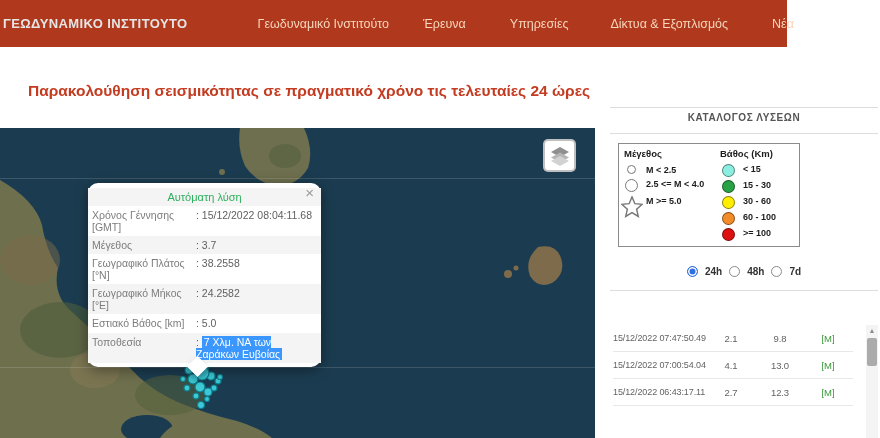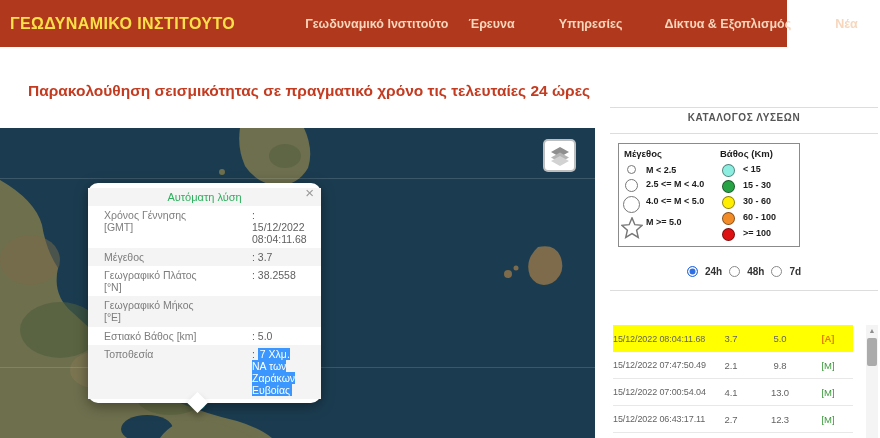--- a/index.html
+++ b/index.html
@@ -2,28 +2,28 @@
 <html><head>
 <meta charset="utf-8">
 <style>
   * { margin:0; padding:0; box-sizing:border-box; }
   html,body { width:880px; height:438px; overflow:hidden; background:#fff;
     font-family:"Liberation Sans", sans-serif; }
 
   
   .nav { position:absolute; top:0; left:0; width:787px; height:47px;
     background:#b0391d; display:flex; align-items:center; }
-  .logo { color:#fde047; font-weight:bold; font-size:16px; letter-spacing:.4px;
-    margin-left:10px; white-space:nowrap; }
+  .logo { color:#e5e5e5; font-weight:bold; font-size:13px; letter-spacing:.4px;
+    margin-left:3px; white-space:nowrap; }
   .nav-items { display:flex; align-items:center; margin-left:40px; }
-  .nav-link { color:#f7d6bc; font-size:12.5px; font-weight:700; white-space:nowrap;
+  .nav-link { color:#f7d6bc; font-size:12.5px; font-weight:400; white-space:nowrap;
     margin-right:0; cursor:pointer; }
   .nav-link + .nav-link { margin-left:0; }
   .nav-items .nav-link:nth-child(1){ margin-left:30px; }
-  .nav-items .nav-link:nth-child(2){ margin-left:20px; }
+  .nav-items .nav-link:nth-child(2){ margin-left:34px; }
   .nav-items .nav-link:nth-child(3){ margin-left:44px; }
   .nav-items .nav-link:nth-child(4){ margin-left:42px; }
   .nav-items .nav-link:nth-child(5){ margin-left:44px; }
 
   
   .page-title { position:absolute; top:82px; left:28px; font-size:15.5px;
     font-weight:bold; color:#c33b20; }
 
   
   .map { position:absolute; top:128px; left:0; width:595px; height:310px;
@@ -38,21 +38,21 @@
   
   .popup { position:absolute; left:88px; top:55px; width:233px; background:#fff;
     border-radius:10px; box-shadow:0 3px 14px rgba(0,0,0,.4); font-size:10.5px;
     color:#666; padding:5px 0 4px 0; z-index:5; }
   .popup-tip { position:absolute; left:102px; bottom:-7px; width:15px; height:15px;
     background:#fff; transform:rotate(45deg); box-shadow:3px 3px 6px rgba(0,0,0,.25); }
   .popup-close { position:absolute; top:2px; right:7px; color:#9a9a9a; font-size:15px;
     line-height:15px; cursor:pointer; }
   .popup-title { text-align:center; color:#2eaf5e; font-size:11px; padding:3px 8px;
     background:#f4f4f4; }
-  .prow { display:flex; padding:3px 16px; line-height:1.15;gap:44px; }
+  .prow { display:flex; padding:3px 4px; line-height:1.15; }
   .prow:nth-child(odd) { background:#f4f4f4; }
   .plabel { width:104px; flex:none; color:#7d7d7d; }
   .pvalue { flex:1; color:#5f5f5f; }
   .sel { background:#3b97fd; color:#fff; padding:0 2px; }
   .pfooter { padding:5px 8px 3px 8px; color:#7d7d7d; background:#fff; }
   .plink { color:#4da3ff; cursor:pointer; }
 
   
   .sidebar { position:absolute; left:610px; top:0; width:268px; height:438px; }
   .rule { position:absolute; left:0; width:268px; height:1px; background:#ddd; }
@@ -189,20 +189,21 @@
     <div class="prow">
       <span class="plabel">Μέγεθος</span>
       <span class="pvalue">: 3.7</span>
     </div>
     <div class="prow">
       <span class="plabel">Γεωγραφικό Πλάτος [°N]</span>
       <span class="pvalue">: 38.2558</span>
     </div>
     <div class="prow">
       <span class="plabel">Γεωγραφικό Μήκος [°Ε]</span>
+      <span class="pvalue">: 24.2582</span>
     </div>
     <div class="prow">
       <span class="plabel">Εστιακό Βάθος [km]</span>
       <span class="pvalue">: 5.0</span>
     </div>
     <div class="prow">
       <span class="plabel">Τοποθεσία</span>
       <span class="pvalue"><span>: </span><span class="sel">7 Χλμ. ΝΑ των Ζαράκων Ευβοίας</span></span>
     </div>
   </div>
@@ -216,24 +217,20 @@
   <div class="legend">
     <div class="leg-col mag">
       <div class="leg-title">Μέγεθος</div>
       <div class="leg-item">
           <span class="ring s1"></span>
           <span>M &lt; 2.5</span>
         </div>
       <div class="leg-item">
           <span class="ring s2"></span>
           <span>2.5 &lt;= M &lt; 4.0</span>
-        </div>
-      <div class="leg-item">
-          <span class="ring s3"></span>
-          <span>4.0 &lt;= M &lt; 5.0</span>
         </div>
       <div class="leg-item">
         <span class="star-wrap">
           <svg width="22" height="22" viewBox="0 0 20 20">
               <polygon points="10,0.8 12.6,7 19.2,7.6 14.2,12 15.7,18.6 10,15.1 4.3,18.6 5.8,12 0.8,7.6 7.4,7" fill="#fff" stroke="#777" stroke-width="1.3"></polygon>
             </svg>
         </span>
         <span>M &gt;= 5.0</span>
       </div>
     </div>
@@ -266,26 +263,20 @@
     <span class="radio on"></span>
     <span class="range-label">24h</span>
     <span class="radio"></span>
     <span class="range-label">48h</span>
     <span class="radio"></span>
     <span class="range-label">7d</span>
   </div>
   <div class="rule" style="top:290px"></div>
 
   <div class="tbl-rows">
-    <div class="trow hl">
-      <span class="c1">15/12/2022 08:04:11.68</span>
-      <span class="c2">3.7</span>
-      <span class="c3">5.0</span>
-      <span class="c4 type-A">[A]</span>
-    </div>
     <div class="trow">
       <span class="c1">15/12/2022 07:47:50.49</span>
       <span class="c2">2.1</span>
       <span class="c3">9.8</span>
       <span class="c4 type-M">[M]</span>
     </div>
     <div class="trow">
       <span class="c1">15/12/2022 07:00:54.04</span>
       <span class="c2">4.1</span>
       <span class="c3">13.0</span>

